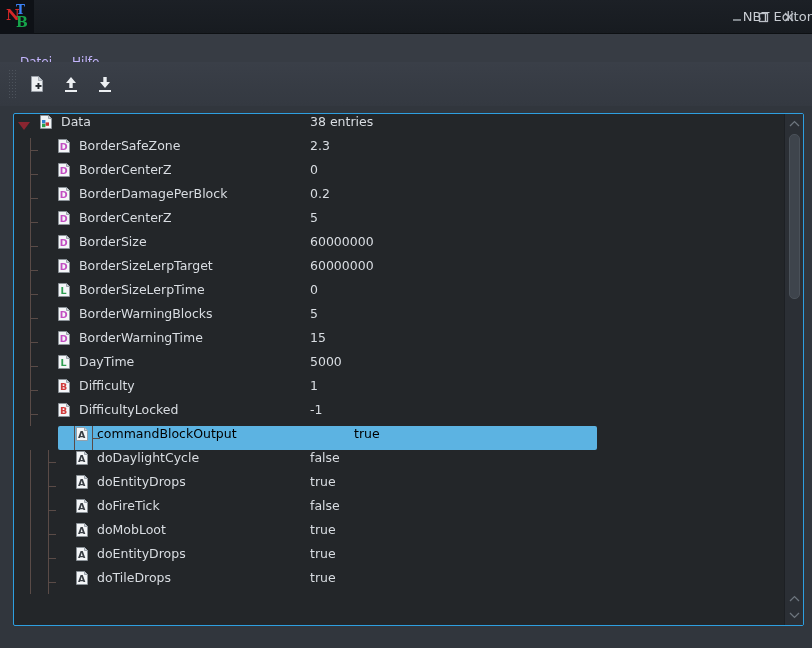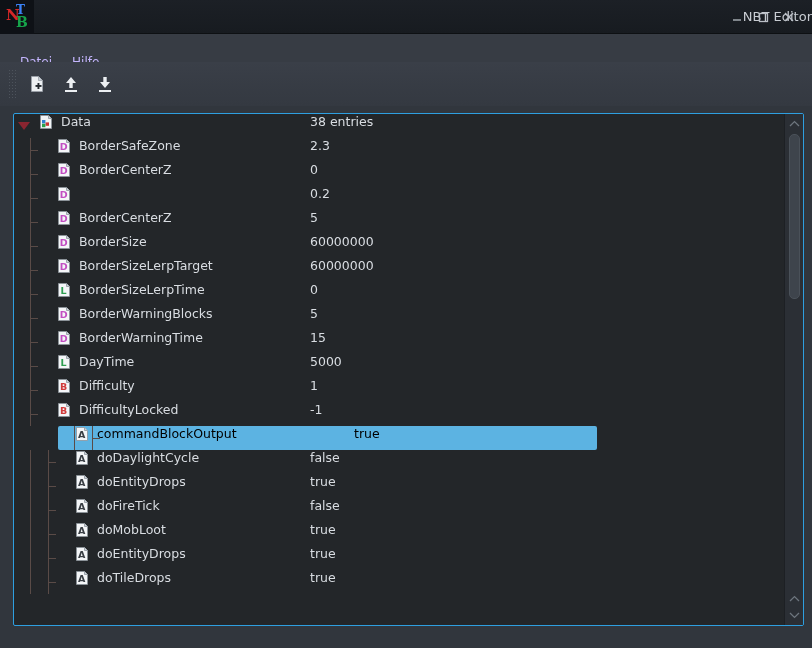--- a/index.html
+++ b/index.html
@@ -326,20 +326,21 @@
               <div class="guide-v" style="left: 16px;"></div>
               <div class="guide-h" style="left: 16px; width: 8px;"></div>
             </div>
             <span class="r-icon">
               <svg width="16" height="16" viewBox="0 0 16 16">
                 <path d="M2.5 1.5 h8 l3 3 v10 h-11 z" fill="#f4f6f8" stroke="#8d949c" stroke-width="0.8"></path>
                 <path d="M10.5 1.5 v3 h3" fill="#ccd3da" stroke="#8d949c" stroke-width="0.8"></path>
                 <text x="7.6" y="12" font-family="DejaVu Sans, sans-serif" font-size="9.5" font-weight="bold" text-anchor="middle" fill="#c24ec2">D</text>
               </svg>
             </span>
+            <span class="r-name">BorderDamagePerBlock</span>
             <span class="r-value">0.2</span>
           </div>
           <div class="row">
             <div class="indent" style="width: 42px;">
               <div class="guide-v" style="left: 16px;"></div>
               <div class="guide-h" style="left: 16px; width: 8px;"></div>
             </div>
             <span class="r-icon">
               <svg width="16" height="16" viewBox="0 0 16 16">
                 <path d="M2.5 1.5 h8 l3 3 v10 h-11 z" fill="#f4f6f8" stroke="#8d949c" stroke-width="0.8"></path>

